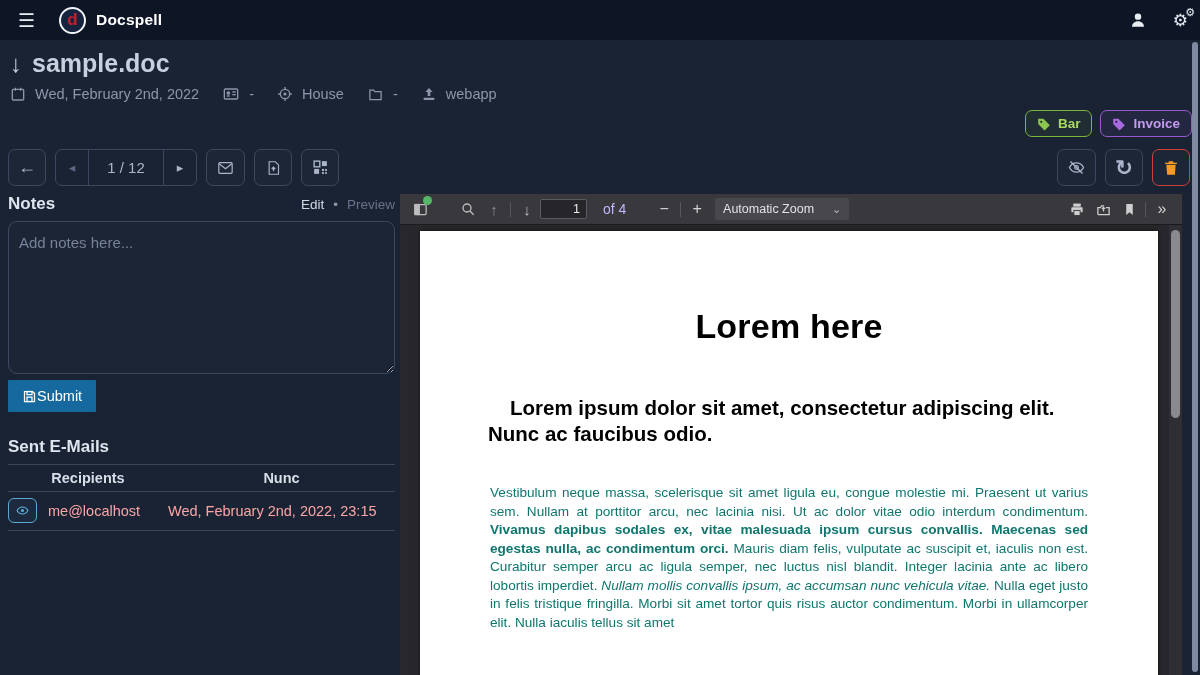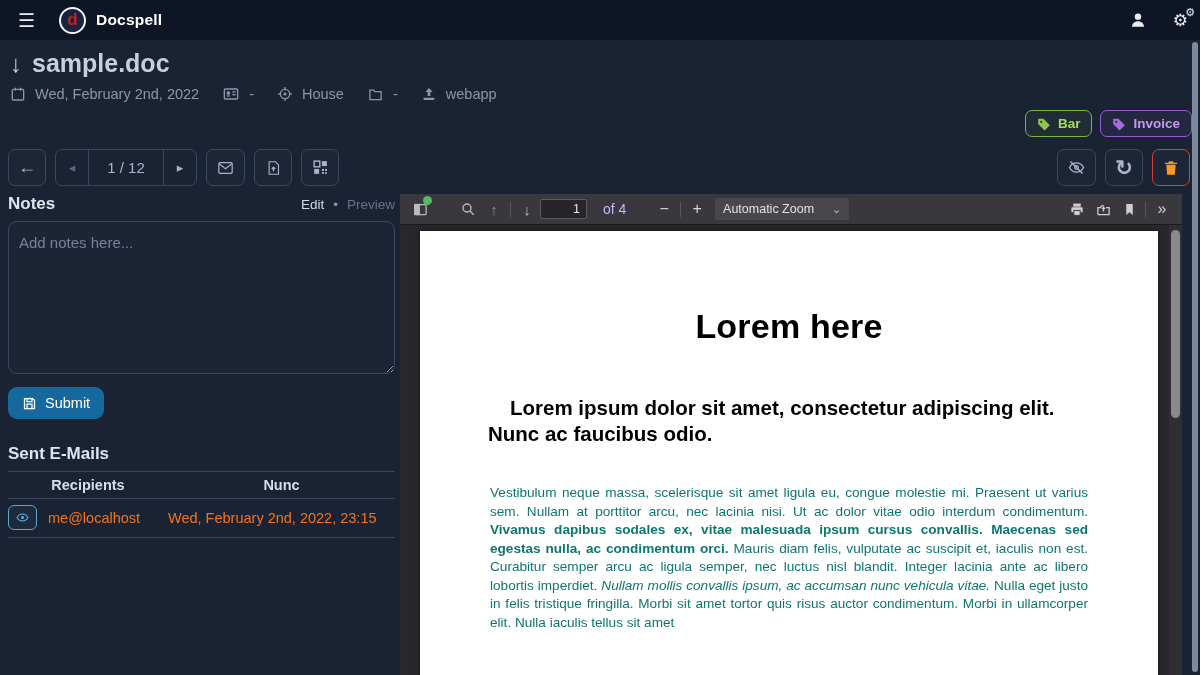--- a/index.html
+++ b/index.html
@@ -57,30 +57,30 @@
   .notes-links { display:flex; gap:9px; font-size:13.5px; align-items:baseline; }
   .link-edit { color:#d2dae5; cursor:pointer; }
   .link-dot { color:#8b97aa; }
   .link-preview { color:#67738a; cursor:pointer; }
   .notes-area { margin-top:7px; height:153px; resize:vertical; background:rgba(255,255,255,.012);
                 border:1px solid #3a4860; border-radius:9px; padding:12px 10px; font-family:"Liberation Sans",sans-serif;
                 font-size:15px; color:#cbd5e1; }
   .notes-area::placeholder { color:#76839a; }
   .md-hint { text-align:right; margin-top:4px; font-size:12.5px; color:#9aa6b8; }
   .md-hint b { font-size:13px; }
-  .submit-btn { margin-top:13px; align-self:flex-start; display:flex; align-items:center; gap:8px;
-                background:#16699f; color:#fff; border:none; border-radius:9px; padding:8px 14px;
+  .submit-btn { margin-top:6px; align-self:flex-start; display:flex; align-items:center; gap:0;
+                background:#16699f; color:#fff; border:none; border-radius:1px; padding:8px 14px;
                 font-size:14.5px; cursor:pointer; font-family:inherit; }
   .mails-title { margin-top:25px; font-size:17px; font-weight:bold; color:#dee5ee; padding-bottom:7px; }
   .mail-table { border-top:1px solid #39455a; }
   .mail-thead { display:grid; grid-template-columns:160px 1fr; border-bottom:1px solid #39455a; padding:5px 0;
                 font-weight:bold; color:#d6dee8; font-size:14.5px; }
   .mail-thead div { text-align:center; }
   .mail-row { display:grid; grid-template-columns:40px 120px 1fr; align-items:center; padding:6px 0 7px 0;
-              border-bottom:1px solid #39455a; color:#f97316; font-size:14.5px; }
+              border-bottom:1px solid #39455a; color:#fca5a5; font-size:14.5px; }
   .eye-btn { width:29px; height:25px; border:1px solid #5fa8d6; border-radius:6px; display:flex; align-items:center;
              justify-content:center; color:#5db2e4; cursor:pointer; background:rgba(93,178,228,.05); }
 
   
   .right-col { flex:1; margin-right:18px; display:flex; flex-direction:column; min-width:0; }
   .pdf-header { height:41px; flex:none; display:flex; align-items:center; justify-content:space-between; padding:0 2px 0 17px; }
   .pdf-file-label { font-weight:bold; color:#e4e9f0; font-size:14.5px; }
   .pdf-header-btns { display:flex; gap:7px; }
   .ph-btn { width:41px; height:34px; border:1px solid #3a4860; border-radius:7px; display:flex; align-items:center;
             justify-content:center; color:#a9b5c9; cursor:pointer; font-size:16px; }

